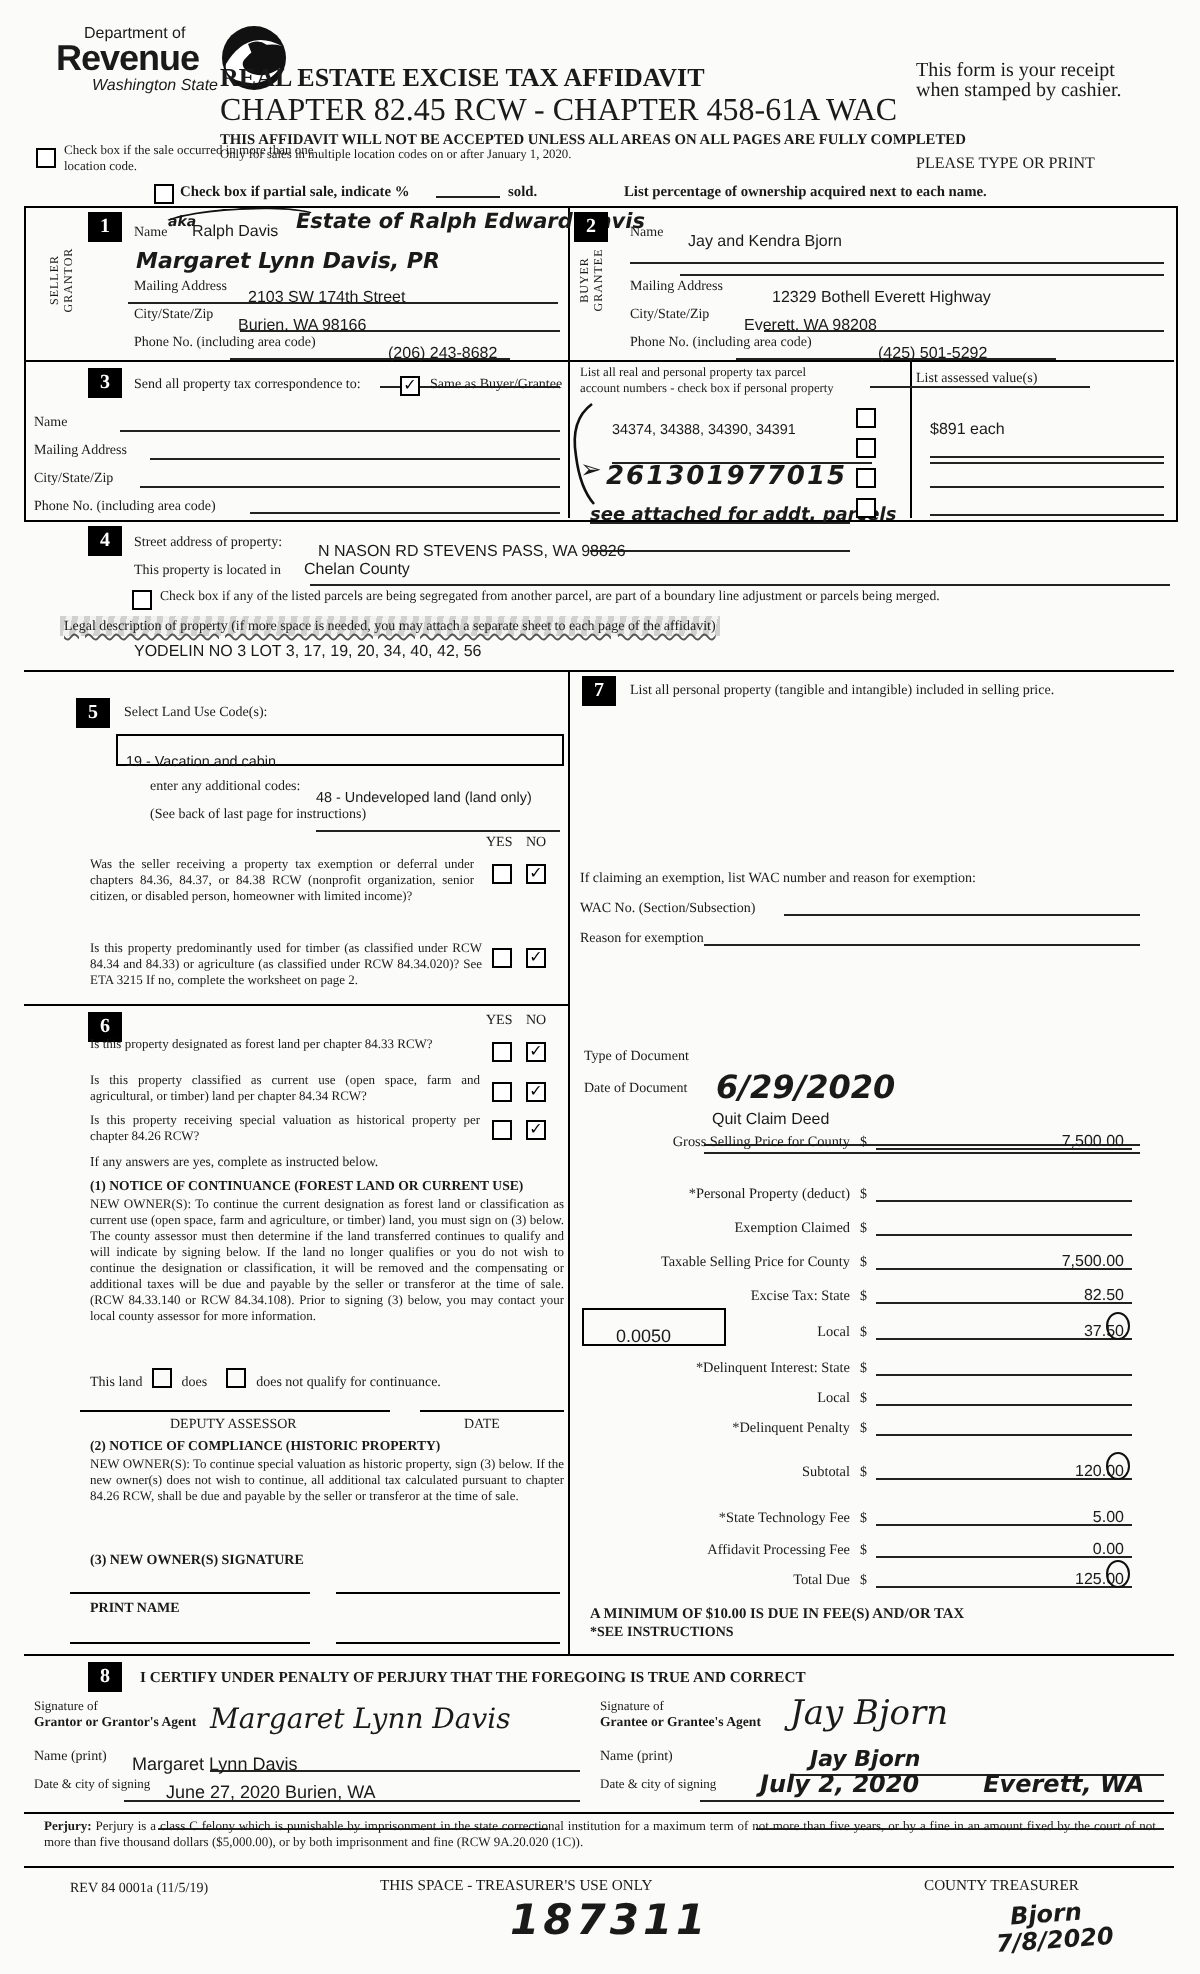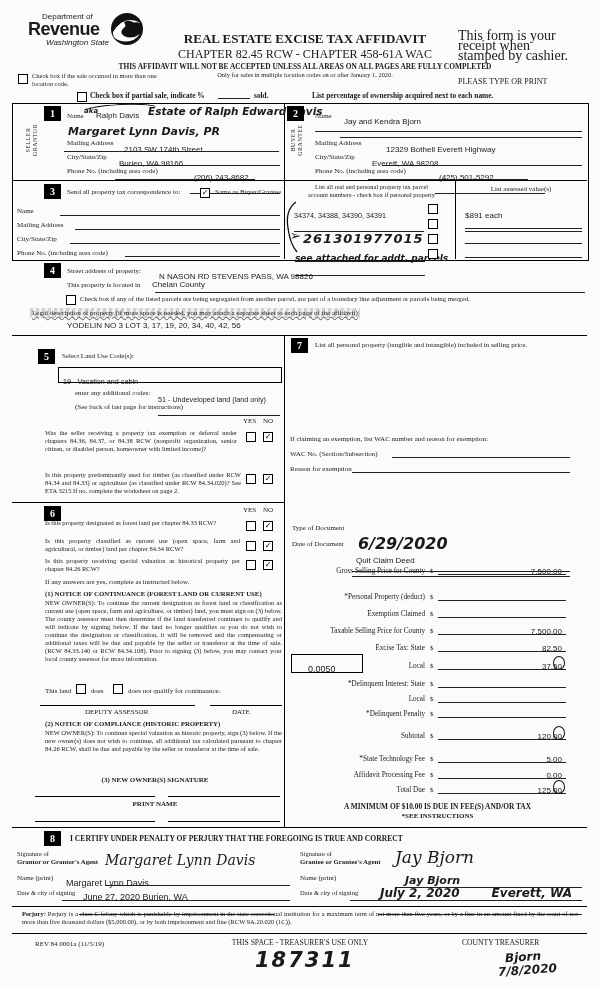--- a/index.html
+++ b/index.html
@@ -26,46 +26,46 @@
   .vert{position:absolute;transform:rotate(-90deg);font-size:6px;letter-spacing:.5px;
         text-align:center;line-height:7px;width:60px;height:16px;}
   .scrib{background:repeating-linear-gradient(100deg,rgba(110,110,110,.30) 0 3px,rgba(200,200,200,.18) 3px 6px);
          text-decoration:underline wavy 1px #555;}
   .mlabel{position:absolute;width:140px;text-align:right;font-size:7.2px;}
   .mline{position:absolute;border-bottom:1px solid #222;width:128px;text-align:right;}
   .mval{font-family:"Liberation Sans",sans-serif;font-size:8px;padding-right:4px;}
   .circ{position:absolute;width:10px;height:12px;border:1.4px solid #111;border-radius:50%;}
   .arc{position:absolute;border:1.4px solid #111;border-color:#111 transparent transparent transparent;border-radius:50%;}
   .para{font-size:6.5px;line-height:8px;text-align:justify;}
-  .ctr{text-align:center;}
+  .ctr{}
 </style>
 </head>
 <body>
 
 <div class="page">
 
   <div class="abs" style="left:28px;top:12px;width:140px;">
     <div class="abs" style="left:14px;top:0;font-size:8px;font-family:'Liberation Sans',sans-serif;">Department of</div>
     <div class="abs" style="left:0;top:7px;font-size:18px;font-weight:bold;font-family:'Liberation Sans',sans-serif;letter-spacing:-.5px;">Revenue</div>
     <div class="abs" style="left:18px;top:26px;font-size:8px;font-style:italic;font-family:'Liberation Sans',sans-serif;">Washington State</div>
     <svg class="abs" style="left:82px;top:0px;" width="34" height="34" viewBox="0 0 34 34">
       <circle cx="17" cy="17" r="16" fill="#111"></circle>
       <path d="M3 20 Q14 2 31 11 Q20 8 12 18 Q10 21 14 24 Q22 28 30 22 Q22 33 8 28 Q2 25 3 20 Z" fill="#fff"></path>
       <path d="M14 10 Q22 6 27 15 Q22 12 16 15 Z" fill="#111"></path>
     </svg>
   </div>
 
   <div class="abs ctr" style="left:110px;top:31px;width:390px;">
     <div class="b" style="font-size:13px;">REAL ESTATE EXCISE TAX AFFIDAVIT</div>
-    <div style="font-size:12px;">CHAPTER 82.45 RCW - CHAPTER 458-61A WAC</div>
+    <div style="font-size:16px;">CHAPTER 82.45 RCW - CHAPTER 458-61A WAC</div>
     <div class="b" style="font-size:7.4px;">THIS AFFIDAVIT WILL NOT BE ACCEPTED UNLESS ALL AREAS ON ALL PAGES ARE FULLY COMPLETED</div>
     <div style="font-size:6.4px;">Only for sales in multiple location codes on or after January 1, 2020.</div>
   </div>
 
-  <div class="abs" style="left:458px;top:31px;width:118px;font-size:14px;line-height:10px;">This form is your receipt when stamped by cashier.</div>
+  <div class="abs" style="left:458px;top:31px;width:118px;font-size:10px;line-height:10px;">This form is your receipt when stamped by cashier.</div>
   <div class="abs" style="left:458px;top:77px;font-size:8px;">PLEASE TYPE OR PRINT</div>
 
   <span class="cb" style="left:18px;top:74px;"></span>
   <div class="abs lbl65" style="left:32px;top:72px;width:135px;line-height:8px;">Check box if the sale occurred in more than one location code.</div>
 
   <span class="cb" style="left:77px;top:92px;"></span>
   <div class="abs b" style="left:90px;top:91px;font-size:7.4px;">Check box if partial sale, indicate %</div>
   <span class="fld" style="left:218px;top:98px;width:32px;"></span>
   <div class="abs b" style="left:254px;top:91px;font-size:7.4px;">sold.</div>
   <div class="abs b" style="left:312px;top:91px;font-size:7.4px;">List percentage of ownership acquired next to each name.</div>
@@ -121,21 +121,21 @@
   <div class="abs lbl" style="left:17px;top:249px;">Phone No. (including area code)</div>
   <span class="fld" style="left:125px;top:256px;width:155px;"></span>
 
   <div class="abs ctr" style="left:290px;top:183px;width:163px;font-size:6.4px;line-height:7.5px;">
     <div>List all real and personal property tax parcel</div>
     <div>account numbers - check box if personal property</div>
   </div>
   <svg class="abs" width="14" height="56" viewBox="0 0 14 56" style="left:284px;top:200px;">
     <path d="M12 2 Q1 10 4 28 Q6 44 13 52" stroke="#111" stroke-width="1.3" fill="none"></path>
   </svg>
-  <span class="fld" style="left:294px;top:213px;width:130px;"><span class="typed7" style="position:relative;top:-9px;">34374, 34388, 34390, 34391</span></span>
+  <span class="fld" style="left:306px;top:213px;width:130px;"><span class="typed7" style="position:relative;top:-9px;">34374, 34388, 34390, 34391</span></span>
   <span class="cb" style="left:428px;top:204px;"></span>
   <span class="cb" style="left:428px;top:219px;"></span>
   <div class="abs hw" style="left:290px;top:228px;font-size:13px;">➢</div>
   <span class="fld" style="left:295px;top:243px;width:130px;"><span class="hw" style="font-size:13px;position:relative;top:-14px;left:8px;letter-spacing:1px;">261301977015</span></span>
   <span class="cb" style="left:428px;top:234px;"></span>
   <span class="fld" style="left:295px;top:257px;width:130px;"><span class="hw" style="font-size:9px;position:relative;top:-10px;white-space:nowrap;">see attached for addt. parcels</span></span>
   <span class="cb" style="left:428px;top:249px;"></span>
 
   <div class="abs ctr lbl" style="left:458px;top:185px;width:126px;">List assessed value(s)</div>
   <span class="fld" style="left:465px;top:213px;width:117px;"><span class="typed" style="position:relative;top:-9px;">$891 each</span></span>
@@ -155,21 +155,21 @@
 
   <div class="hline" style="left:12px;top:335px;width:575px;"></div>
   <div class="vline" style="left:284px;top:335px;height:492px;"></div>
 
   <div class="numbox" style="left:38px;top:349px;">5</div>
   <div class="abs lbl" style="left:62px;top:352px;">Select Land Use Code(s):</div>
   <div class="box" style="left:58px;top:367px;width:222px;height:14px;">
     <span class="typed7" style="position:relative;top:2px;left:4px;">19 - Vacation and cabin</span>
   </div>
   <div class="abs lbl" style="left:75px;top:389px;">enter any additional codes:</div>
-  <span class="fld" style="left:158px;top:397px;width:122px;"><span class="typed7" style="position:relative;top:-9px;">51 - Undeveloped land (land only)</span></span>
+  <span class="fld" style="left:158px;top:397px;width:122px;"><span class="typed7" style="position:relative;top:-9px;">48 - Undeveloped land (land only)</span></span>
   <div class="abs lbl" style="left:75px;top:403px;">(See back of last page for instructions)</div>
   <div class="abs lbl" style="left:243px;top:417px;word-spacing:5px;">YES NO</div>
   <div class="abs para" style="left:45px;top:429px;width:192px;">Was the seller receiving a property tax exemption or deferral under chapters 84.36, 84.37, or 84.38 RCW (nonprofit organization, senior citizen, or disabled person, homeowner with limited income)?</div>
   <span class="cb" style="left:246px;top:432px;"></span>
   <span class="cb" style="left:263px;top:432px;">✓</span>
   <div class="abs para" style="left:45px;top:471px;width:196px;">Is this property predominantly used for timber (as classified under RCW 84.34 and 84.33) or agriculture (as classified under RCW 84.34.020)? See ETA 3215 If no, complete the worksheet on page 2.</div>
   <span class="cb" style="left:246px;top:474px;"></span>
   <span class="cb" style="left:263px;top:474px;">✓</span>
 
   <div class="hline" style="left:12px;top:502px;width:272px;"></div>

